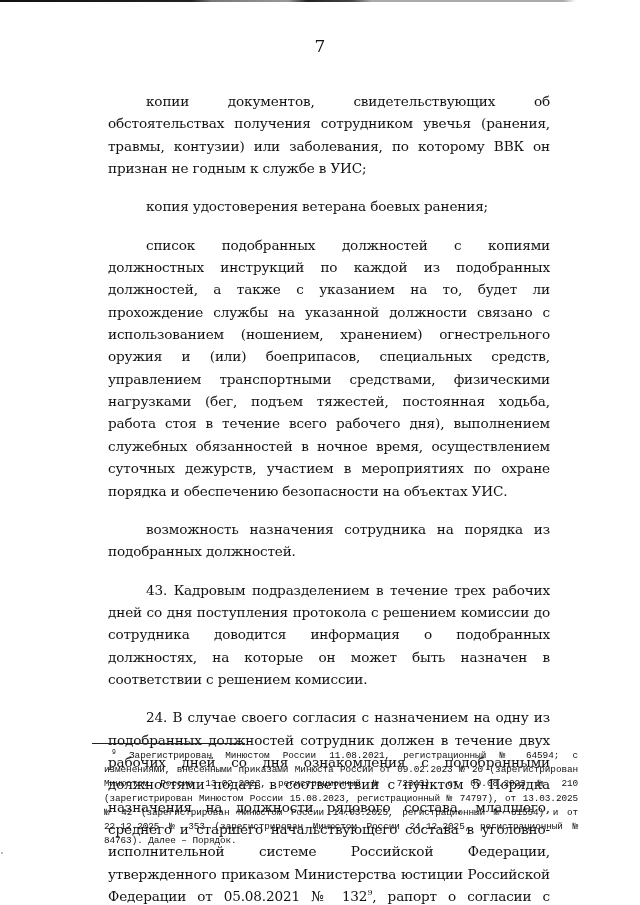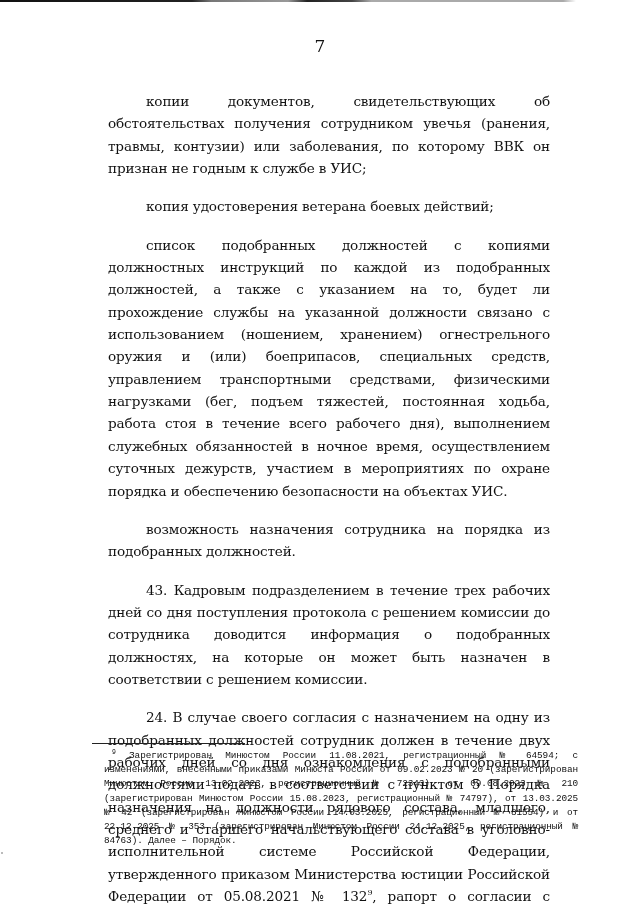--- a/index.html
+++ b/index.html
@@ -33,21 +33,21 @@
 </style>
 </head>
 <body>
 
 <div class="scan-edge"></div>
 
 <div class="page-number">7</div>
 
 <div class="body-text">
   <p>копии документов, свидетельствующих об обстоятельствах получения сотрудником увечья (ранения, травмы, контузии) или заболевания, по которому ВВК он признан не годным к службе в УИС;</p>
-  <p>копия удостоверения ветерана боевых действий;</p>
+  <p>копия удостоверения ветерана боевых ранения;</p>
   <p>список подобранных должностей с копиями должностных инструкций по каждой из подобранных должностей, а также с указанием на то, будет ли прохождение службы на указанной должности связано с использованием (ношением, хранением) огнестрельного оружия и (или) боеприпасов, специальных средств, управлением транспортными средствами, физическими нагрузками (бег, подъем тяжестей, постоянная ходьба, работа стоя в течение всего рабочего дня), выполнением служебных обязанностей в ночное время, осуществлением суточных дежурств, участием в мероприятиях по охране порядка и обеспечению безопасности на объектах УИС.</p>
   <p>возможность назначения сотрудника на порядка из подобранных должностей.</p>
   <p>43. Кадровым подразделением в течение трех рабочих дней со дня поступления протокола с решением комиссии до сотрудника доводится информация о подобранных должностях, на которые он может быть назначен в соответствии с решением комиссии.</p>
   <p><span>24. В случае своего согласия с назначением на одну из подобранных должностей сотрудник должен в течение двух рабочих дней со дня ознакомления с подобранными должностями подать в соответствии с пунктом 5 Порядка назначения на должности рядового состава, младшего, среднего и старшего начальствующего состава в уголовно-исполнительной системе Российской Федерации, утвержденного приказом Министерства юстиции Российской Федерации от 05.08.2021 № 132</span><sup>9</sup><span>, рапорт о согласии с назначением на подобранную должность. Дальнейшее назначение (перевод) сотрудника на подобранную должность осуществляется в соответствии с Порядком.</span></p>
 </div>
 
 <div class="fn-separator"></div>
 
 <div class="footnotes">
   <p><span class="fn-mark">9</span><span> Зарегистрирован Минюстом России 11.08.2021, регистрационный № 64594; с изменениями, внесенными приказами Минюста России от 09.02.2023 № 20 (зарегистрирован Минюстом России 13.02.2023, регистрационный № 72343), от 09.08.2023 № 210 (зарегистрирован Минюстом России 15.08.2023, регистрационный № 74797), от 13.03.2025 № 42 (зарегистрирован Минюстом России 14.03.2025, регистрационный № 81554) и от 22.12.2025 № 353 (зарегистрирован Минюстом России 24.12.2025, регистрационный № 84763). Далее – Порядок.</span></p>

